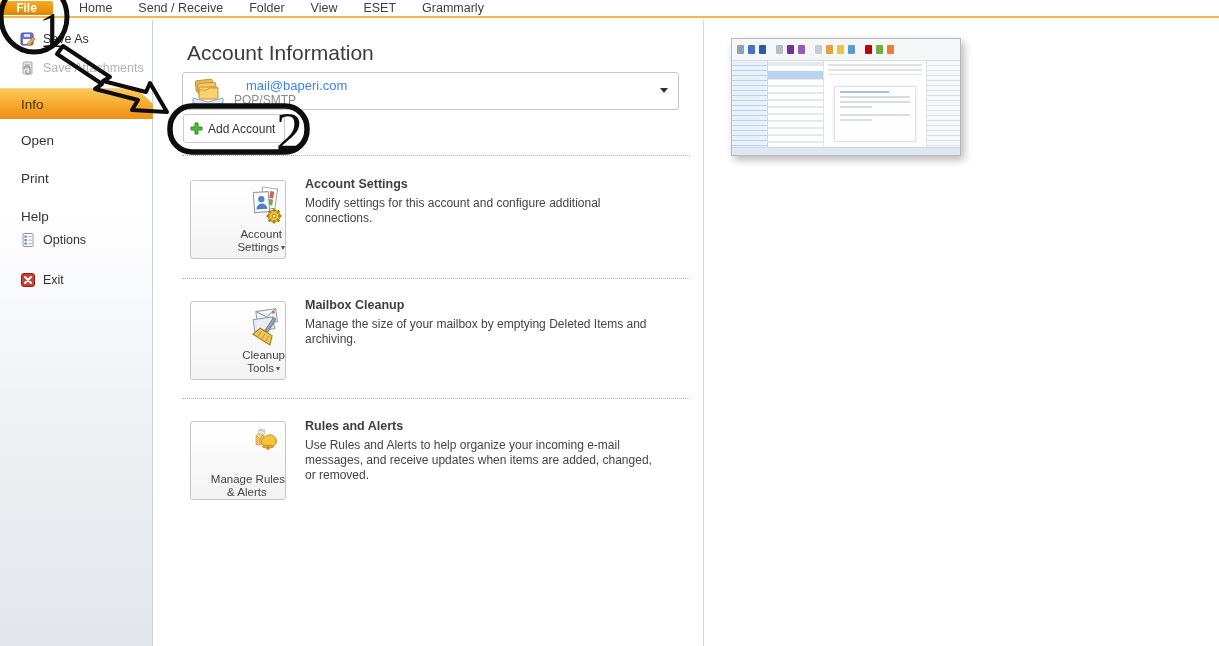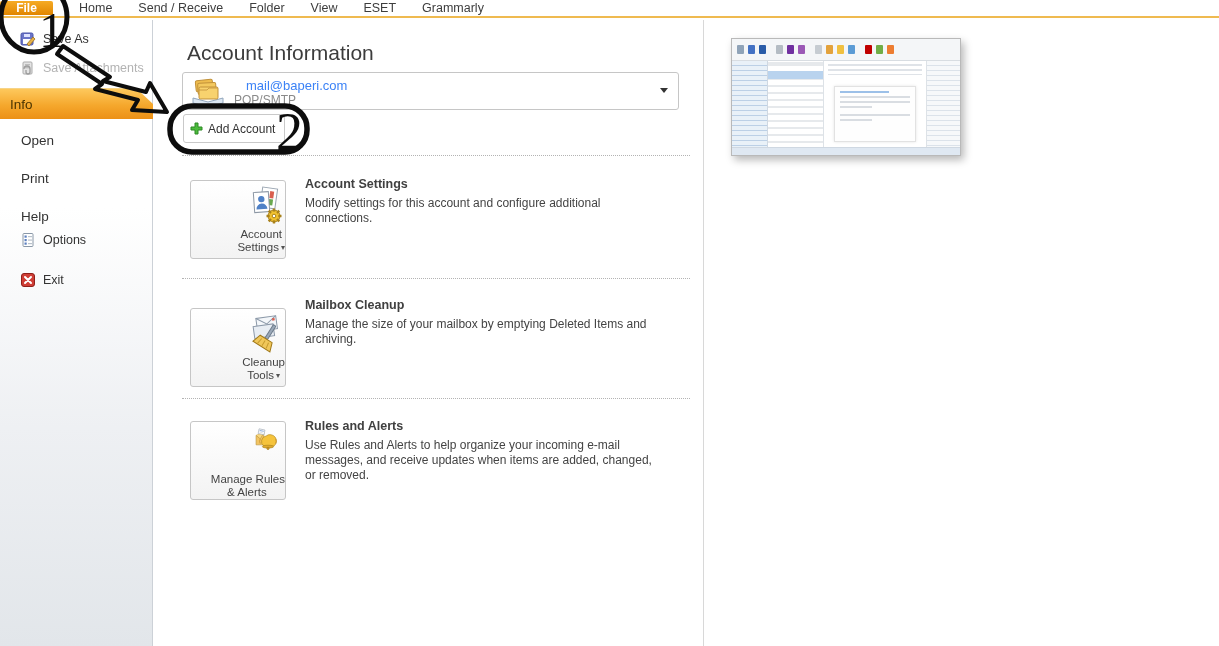--- a/index.html
+++ b/index.html
@@ -20,21 +20,21 @@
   .sidebar { position:absolute; left:0; top:20px; width:153px; height:626px;
     background:linear-gradient(180deg,#ffffff 30%,#eef0f3 65%,#e2e6ea 100%);
     border-right:1px solid #ccd1d7; }
   .side-cmd { position:absolute; left:20px; display:flex; align-items:center; gap:7px;
     font-size:12.5px; color:#333; }
   .side-cmd.disabled { color:#b3b3b3; }
   .side-nav { position:absolute; left:21px; font-size:13.5px; color:#333; }
   .info-bar { position:absolute; left:0; top:68px; width:153px; height:31px;
     background:linear-gradient(#fdc85c,#f5a72c 55%,#ec9016);
     clip-path:polygon(0 0,136px 0,153px 16px,153px 31px,0 31px);
-    display:flex; align-items:center; padding-left:10px;
+    display:flex; align-items:center; padding-left:21px;
     font-size:13.5px; color:#4a3400; border-top:1px solid #f6d488; }
   .icon16 { width:16px; height:16px; flex:0 0 16px; }
   
   .page-title { position:absolute; left:187px; top:41px; font-size:21px; color:#3c3c3c; }
   .account-box { position:absolute; left:182px; top:72px; width:497px; height:38px;
     background:#fff; border:1px solid #c6c6c6; border-radius:3px; cursor:default; }
   .account-box .foldericon { position:absolute; left:6px; top:3px; }
   .acc-email { position:absolute; left:63px; top:5px; font-size:13px; color:#3b82f6; }
   .acc-proto { position:absolute; left:51px; top:20px; font-size:12px; color:#8a8a8a; }
   .dd-caret { position:absolute; right:10px; top:15px; width:0; height:0;
@@ -209,21 +209,21 @@
     </g>
   </svg>
   <div>
     <div>Account</div>
     <div><span>Settings</span><span class="caret">▾</span></div>
   </div>
 </div>
 <div class="sec-head" style="top:177px;">Account Settings</div>
 <div class="sec-desc" style="top:196px;">Modify settings for this account and configure additional connections.</div>
 
-<div class="bigbtn" style="top:308px;">
+<div class="bigbtn" style="top:301px;">
   <svg width="40" height="42" viewBox="0 0 40 42">
     <g transform="rotate(-8 22 12)">
       <rect x="12" y="3" width="20" height="13" fill="#f4f7fa" stroke="#8b98a8"></rect>
       <path d="M12 3 L22 10 L32 3" fill="none" stroke="#8b98a8"></path>
       <rect x="28" y="5" width="2.5" height="2.5" fill="#d95f4f"></rect>
     </g>
     <g transform="rotate(-8 20 18)">
       <rect x="9" y="11" width="20" height="12" fill="#e8edf3" stroke="#8b98a8"></rect>
     </g>
     <g transform="rotate(32 18 30)">

